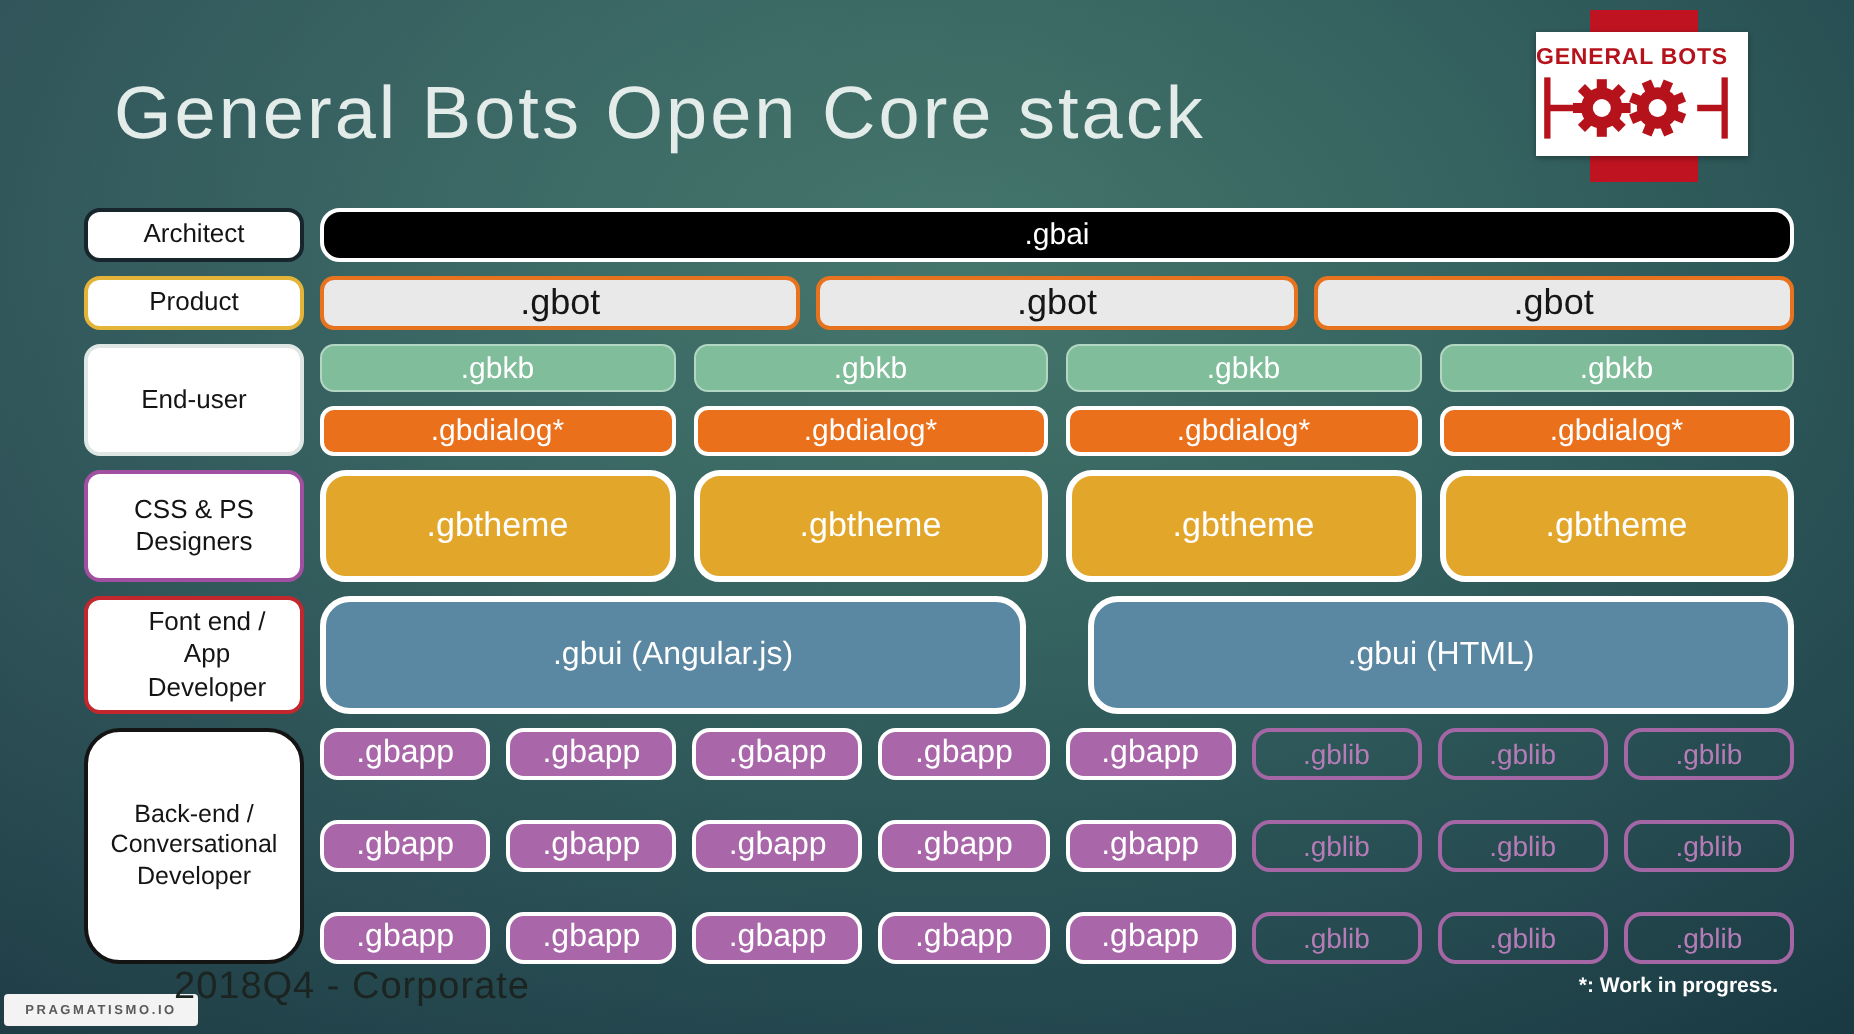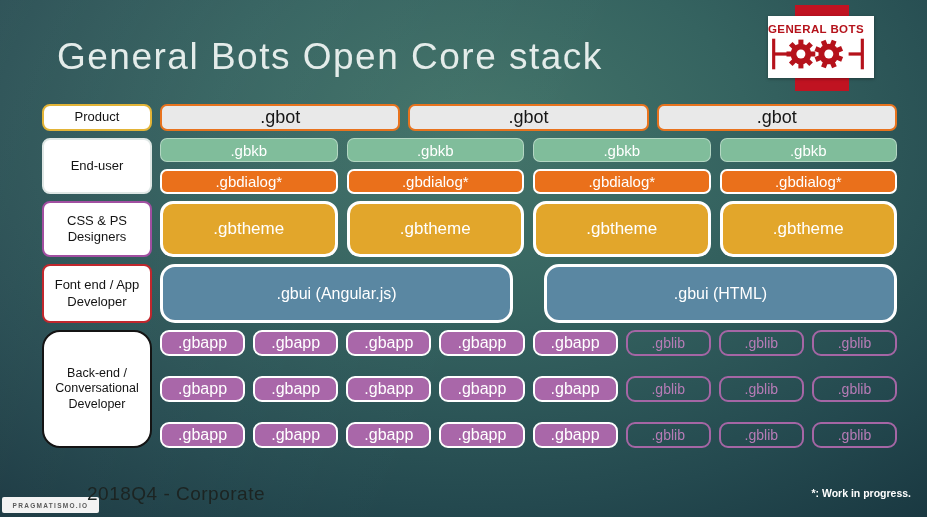--- a/index.html
+++ b/index.html
@@ -60,21 +60,21 @@
   
   .brand-badge{
     position:absolute;left:2px;top:497px;width:97px;height:16px;background:#f3f3f3;border-radius:2px;
     display:flex;align-items:center;justify-content:center;
     font-size:6.5px;letter-spacing:1.3px;color:#5a5a5a;font-weight:bold;
   }
   .footer-caption{
     position:absolute;left:87px;top:483px;font-size:19px;letter-spacing:0.5px;color:#1c2422;
   }
   .footnote{
-    position:absolute;right:16px;top:487px;font-size:10.5px;font-weight:600;color:#ffffff;
+    position:absolute;right:38px;top:487px;font-size:10.5px;font-weight:600;color:#ffffff;
   }
 </style>
 </head>
 <body>
 
 <div class="slide">
 
   <div class="page-title">General Bots Open Core stack</div>
 
   <div class="logo-ribbon"></div>
@@ -108,20 +108,28 @@
           <circle r="11.5"></circle>
           <circle r="5" fill="#ffffff"></circle>
         </g>
         <rect x="86" y="18.2" width="14" height="3.6"></rect>
         <rect x="99.5" y="3" width="3.5" height="34"></rect>
       </g>
     </svg>
   </div>
 
   <div id="diagram">
+      <div class="band band-0">
+        <div class="band-label" style="border-color: rgb(22, 38, 44);">Architect</div>
+        <div class="band-content">
+          <div class="cell-row">
+            <div class="cell cell-gbai" style="background: rgb(0, 0, 0); border-color: rgb(255, 255, 255); color: rgb(255, 255, 255);">.gbai</div>
+          </div>
+        </div>
+      </div>
       <div class="band band-1">
         <div class="band-label" style="border-color: rgb(227, 180, 55);">Product</div>
         <div class="band-content">
           <div class="cell-row">
             <div class="cell cell-gbot" style="background: rgb(233, 233, 233); border-color: rgb(232, 115, 30); color: rgb(22, 22, 22);">.gbot</div>
             <div class="cell cell-gbot" style="background: rgb(233, 233, 233); border-color: rgb(232, 115, 30); color: rgb(22, 22, 22);">.gbot</div>
             <div class="cell cell-gbot" style="background: rgb(233, 233, 233); border-color: rgb(232, 115, 30); color: rgb(22, 22, 22);">.gbot</div>
           </div>
         </div>
       </div>
@@ -147,21 +155,21 @@
         <div class="band-content">
           <div class="cell-row">
             <div class="cell cell-gbtheme" style="background: rgb(226, 166, 43); border-color: rgb(255, 255, 255); color: rgb(255, 255, 255);">.gbtheme</div>
             <div class="cell cell-gbtheme" style="background: rgb(226, 166, 43); border-color: rgb(255, 255, 255); color: rgb(255, 255, 255);">.gbtheme</div>
             <div class="cell cell-gbtheme" style="background: rgb(226, 166, 43); border-color: rgb(255, 255, 255); color: rgb(255, 255, 255);">.gbtheme</div>
             <div class="cell cell-gbtheme" style="background: rgb(226, 166, 43); border-color: rgb(255, 255, 255); color: rgb(255, 255, 255);">.gbtheme</div>
           </div>
         </div>
       </div>
       <div class="band band-4">
-        <div class="band-label" style="border-color: rgb(193, 39, 45);">Font end / App Developer</div>
+        <div class="band-label" style="border-color: rgb(193, 39, 45); padding-left: 20px;">Font end / App Developer</div>
         <div class="band-content">
           <div class="cell-row">
             <div class="cell cell-gbui" style="background: rgb(90, 135, 162); border-color: rgb(255, 255, 255); color: rgb(255, 255, 255);">.gbui (Angular.js)</div>
             <div class="cell cell-gbui" style="background: rgb(90, 135, 162); border-color: rgb(255, 255, 255); color: rgb(255, 255, 255); margin-left: 22px;">.gbui (HTML)</div>
           </div>
         </div>
       </div>
       <div class="band band-5">
         <div class="band-label" style="border-color: rgb(20, 20, 20);">Back-end / Conversational Developer</div>
         <div class="band-content">

